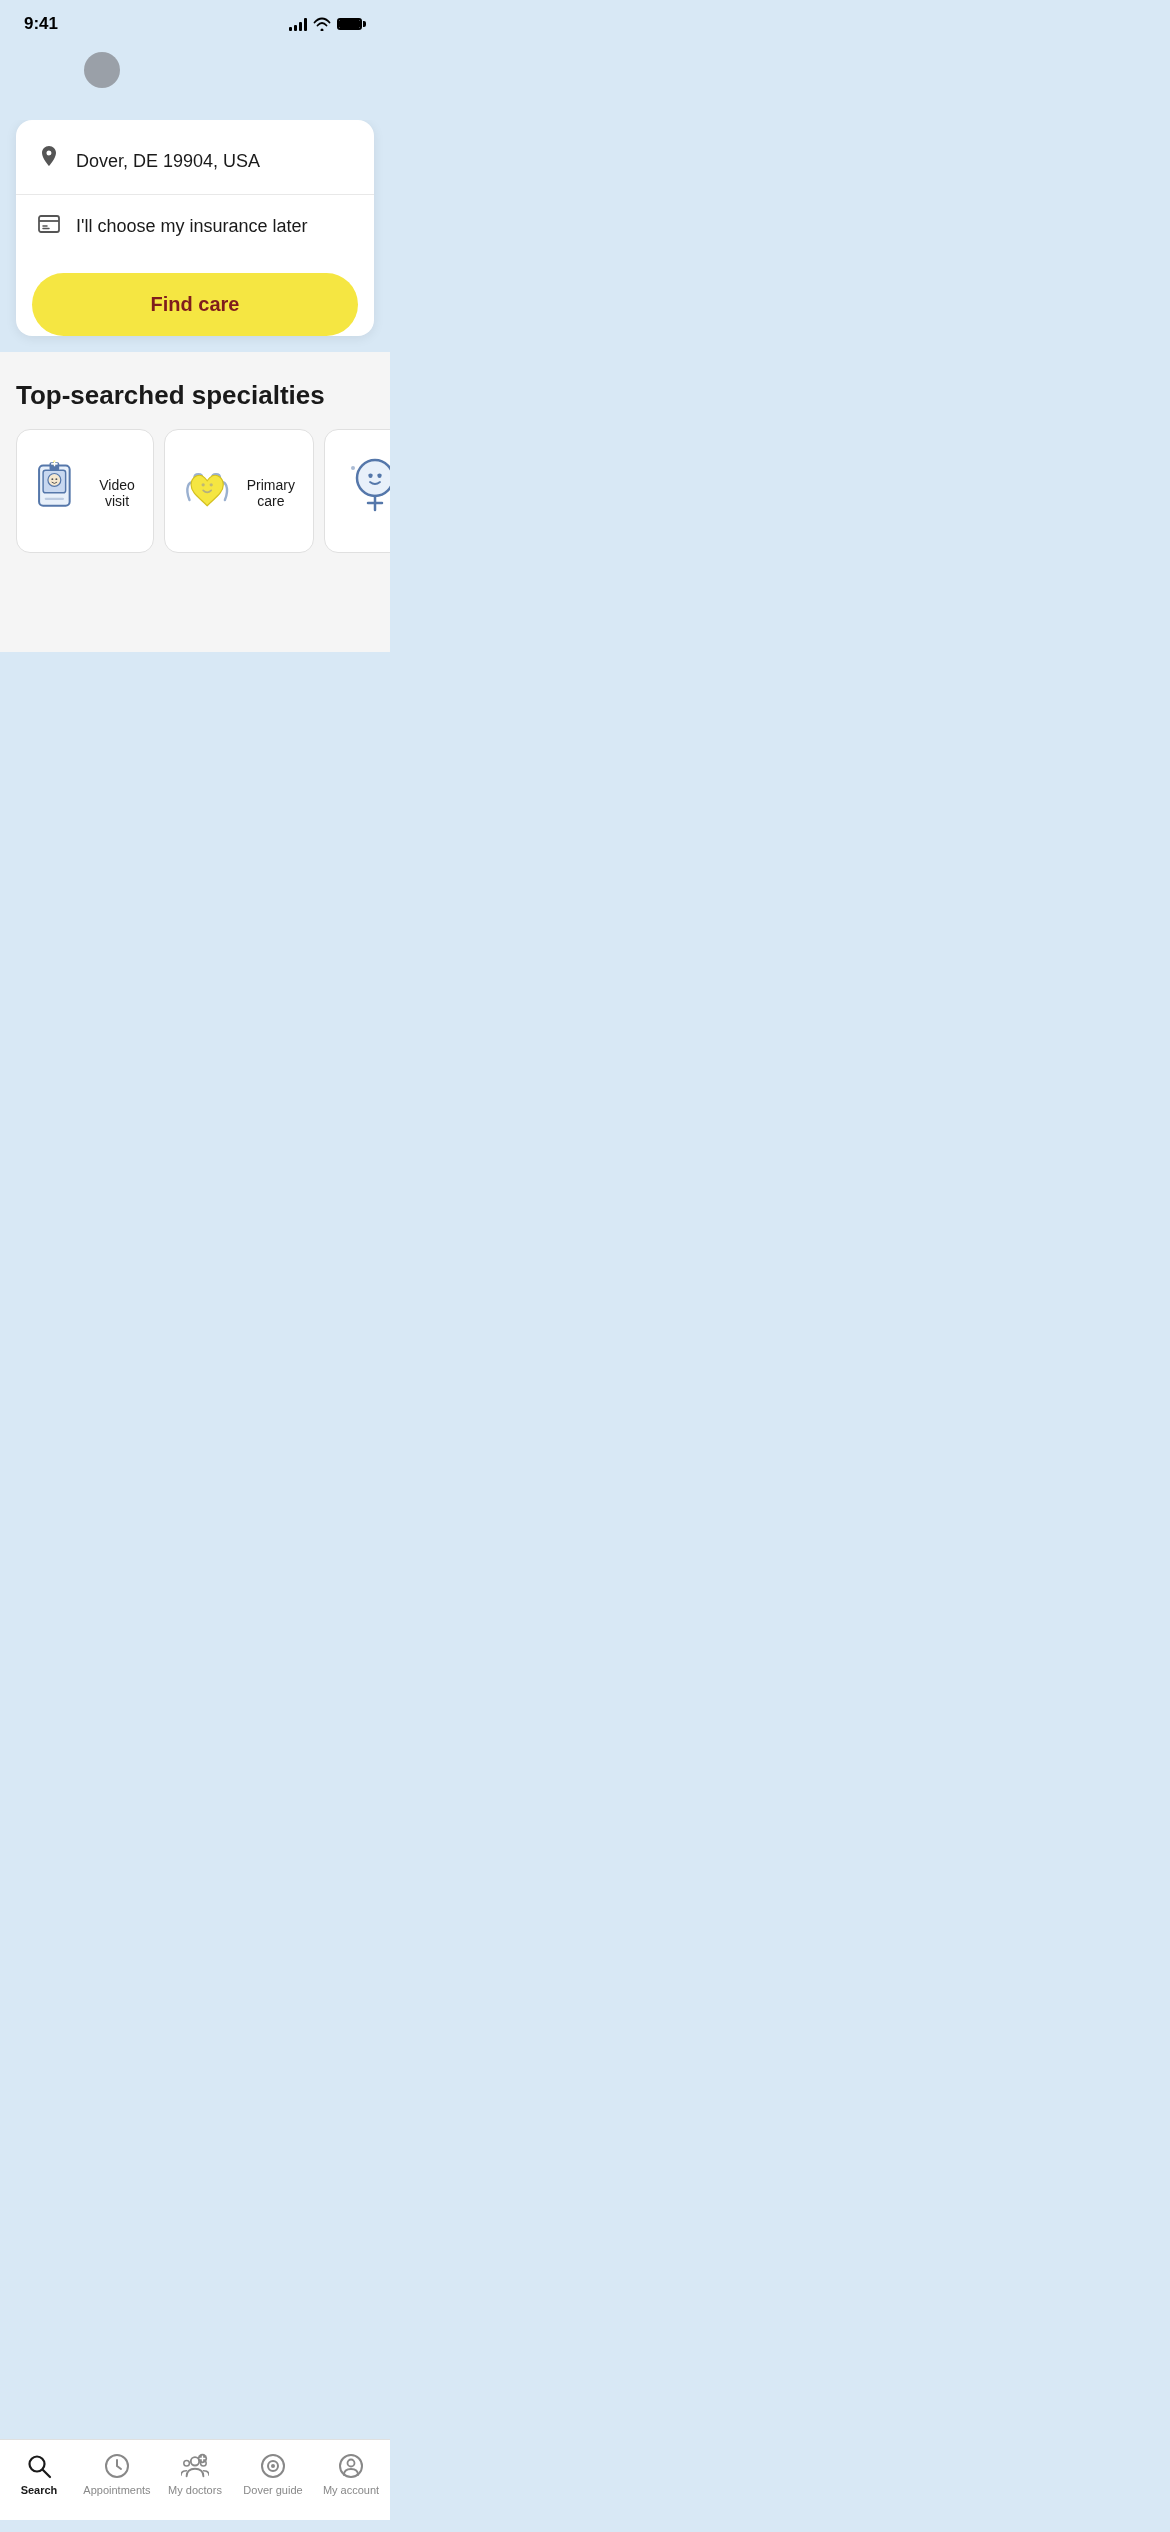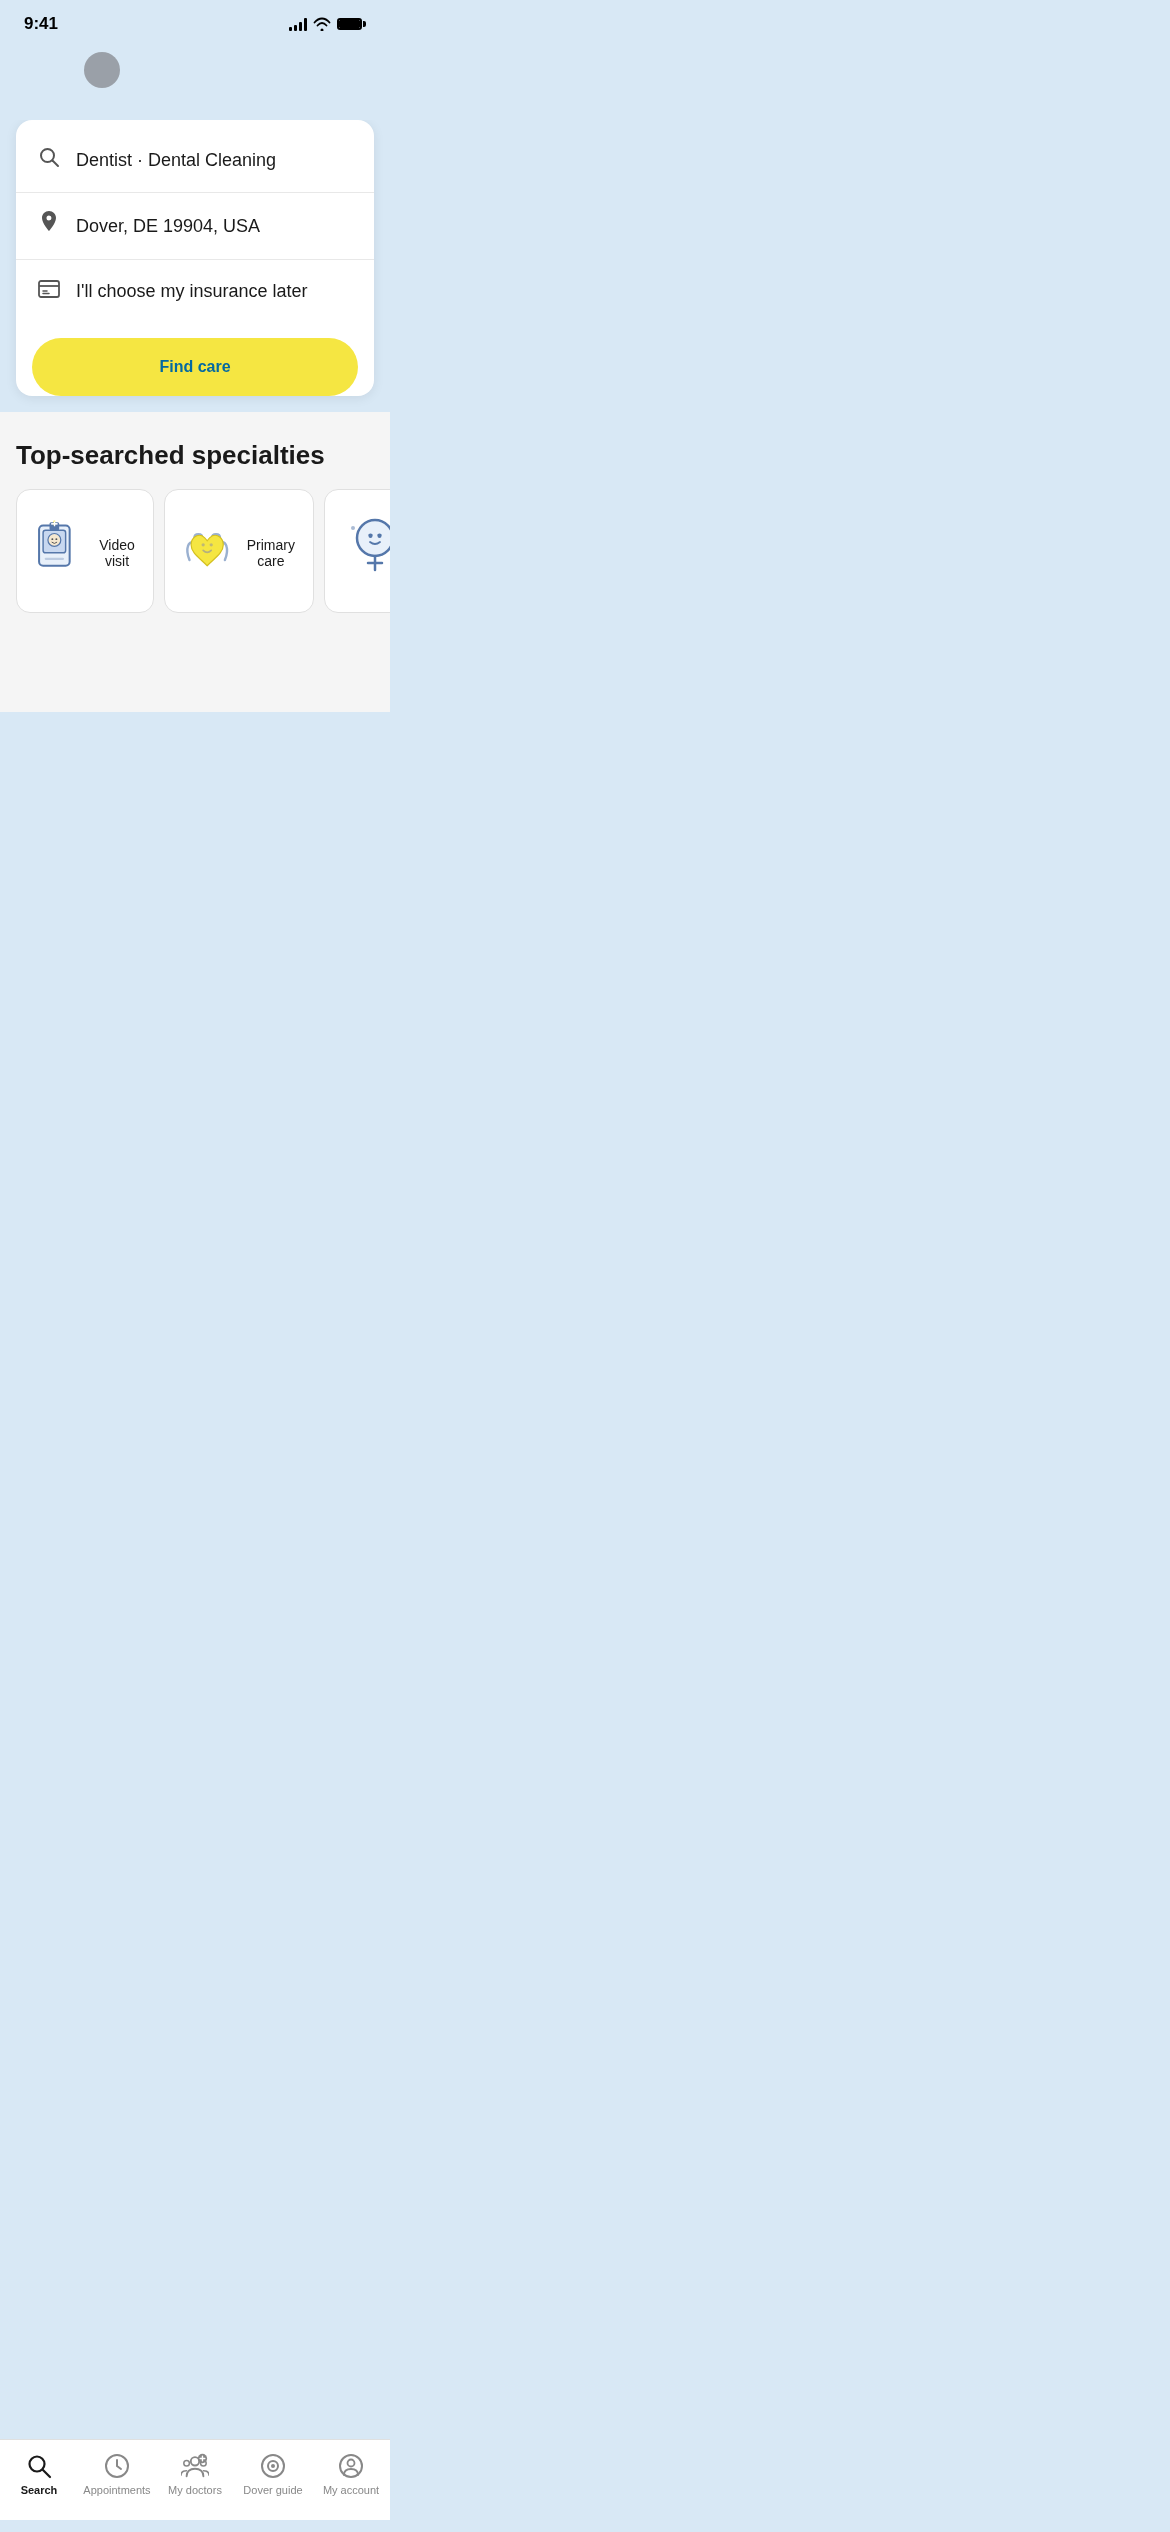--- a/index.html
+++ b/index.html
@@ -134,23 +134,23 @@
       border-top: 1px solid #e8e8e8;
     }
     .find-care-btn {
       display: block;
       width: calc(100% - 32px);
       margin: 16px 16px 16px 16px;
       background: #f5e642;
       border: none;
       border-radius: 50px;
       padding: 20px;
-      font-size: 16px;
+      font-size: 20px;
       font-weight: 600;
-      color: #0369a1;
+      color: #7f1d1d;
       text-align: center;
       cursor: pointer;
     }
 
     
     .main-content {
       background: #f5f5f5;
       padding: 28px 16px 0 16px;
       min-height: 300px;
     }
@@ -261,29 +261,20 @@
       </div>
     </div>
   </div>
 
   <div class="header">
     <div class="avatar-dot"></div>
   </div>
 
   <div class="search-card">
 
-    <div class="search-row">
-      <span class="search-row-icon">
-        <svg width="22" height="22" viewBox="0 0 22 22" fill="none">
-          <circle cx="9.5" cy="9.5" r="6.5" stroke="#555" stroke-width="2"></circle>
-          <path d="M14.5 14.5L20 20" stroke="#555" stroke-width="2" stroke-linecap="round"></path>
-        </svg>
-      </span>
-      <span class="search-row-text">Dentist · Dental Cleaning</span>
-    </div>
 
     <div class="search-row">
       <span class="search-row-icon">
         <svg width="20" height="24" viewBox="0 0 20 24" fill="none">
           <path d="M10 0C6.13 0 3 3.13 3 7c0 5.25 7 13 7 13s7-7.75 7-13c0-3.87-3.13-7-7-7zm0 9.5a2.5 2.5 0 1 1 0-5 2.5 2.5 0 0 1 0 5z" fill="#555"></path>
         </svg>
       </span>
       <span class="search-row-text">Dover, DE 19904, USA</span>
     </div>
 

